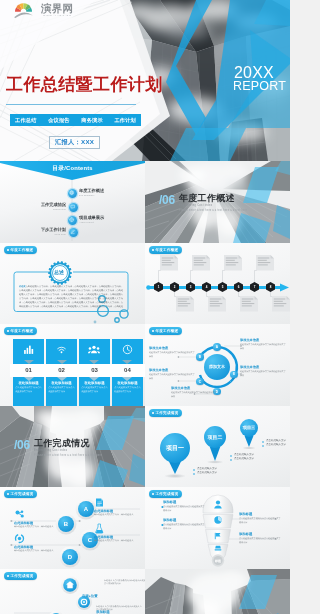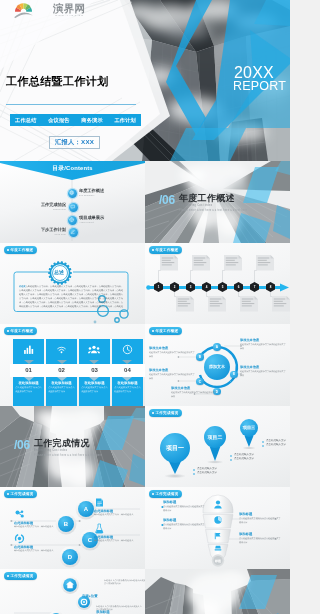--- a/index.html
+++ b/index.html
@@ -7,25 +7,25 @@
 body{font-family:"Liberation Sans","DejaVu Sans",sans-serif;background:#f1f1f1;-webkit-font-smoothing:antialiased}
 .page{position:relative;width:290px;height:614px;background:#f1f1f1;overflow:hidden}
 .slide{position:absolute;overflow:hidden;background:#fff}
 .cover{left:0;top:0;width:290px;height:161px;background:#d8dbdd}
 .s{width:145px;height:81.5px}
 .c0{left:0}.c1{left:145px}
 .r1{top:161px}.r2{top:242.5px}.r3{top:324px}.r4{top:405.5px}.r5{top:487px}.r6{top:568.5px}
 svg{display:block}
 .abs{position:absolute;left:0;top:0}
 
-.wm{position:absolute;left:14px;top:1px;display:flex;align-items:flex-start;gap:20px;opacity:.85}
+.wm{position:absolute;left:14px;top:1px;display:flex;align-items:flex-start;gap:8px;opacity:.85}
 .wmtxt{line-height:1;padding-top:2px}
 .wmbrand{font-size:10.5px;font-weight:bold;color:#787e83;letter-spacing:.2px}
 .wmurl{font-size:2.4px;color:#969c9f;letter-spacing:.2px;margin-top:1.5px;text-align:center}
-.cv-title{position:absolute;left:6px;top:76px;font-size:11px;font-weight:bold;color:#000000;letter-spacing:.4px;line-height:1.05;text-shadow:0 0 1.2px rgba(255,255,255,.85)}
+.cv-title{position:absolute;left:6px;top:76px;font-size:17px;font-weight:bold;color:#b91c1c;letter-spacing:.4px;line-height:1.05;text-shadow:0 0 1.2px rgba(255,255,255,.85)}
 .cv-rule{position:absolute;left:6px;top:104px;width:130px;height:1.2px;background:#4aa8d8;opacity:.75}
 .cv-tags{position:absolute;left:10px;top:114px;width:131px;height:12px;background:#12a2e0;display:flex;align-items:center;justify-content:space-between;padding:0 5px}
 .cv-tags span{font-size:5.2px;color:#fff;font-weight:bold;letter-spacing:.2px}
 .cv-pres{position:absolute;left:49px;top:136px;font-size:6.2px;font-weight:bold;color:#1c7fc9;border:.8px solid #a7bfd0;padding:1.2px 5px;background:rgba(255,255,255,.45);letter-spacing:.3px}
 .cv-year{position:absolute;left:234px;top:65px;font-size:16px;font-weight:normal;color:#fff;letter-spacing:.2px;line-height:1}
 .cv-rep{position:absolute;left:233px;top:79.5px;font-size:12.5px;color:#fff;letter-spacing:.2px;line-height:1}
 
 .cn-title{position:absolute;left:0;top:2.5px;width:145px;text-align:center;font-size:5.8px;font-weight:bold;color:#fff;letter-spacing:.2px}
 .cn-item{position:absolute;display:flex;align-items:center;gap:2.5px;height:9px}
 .cn-r{left:67.5px}

